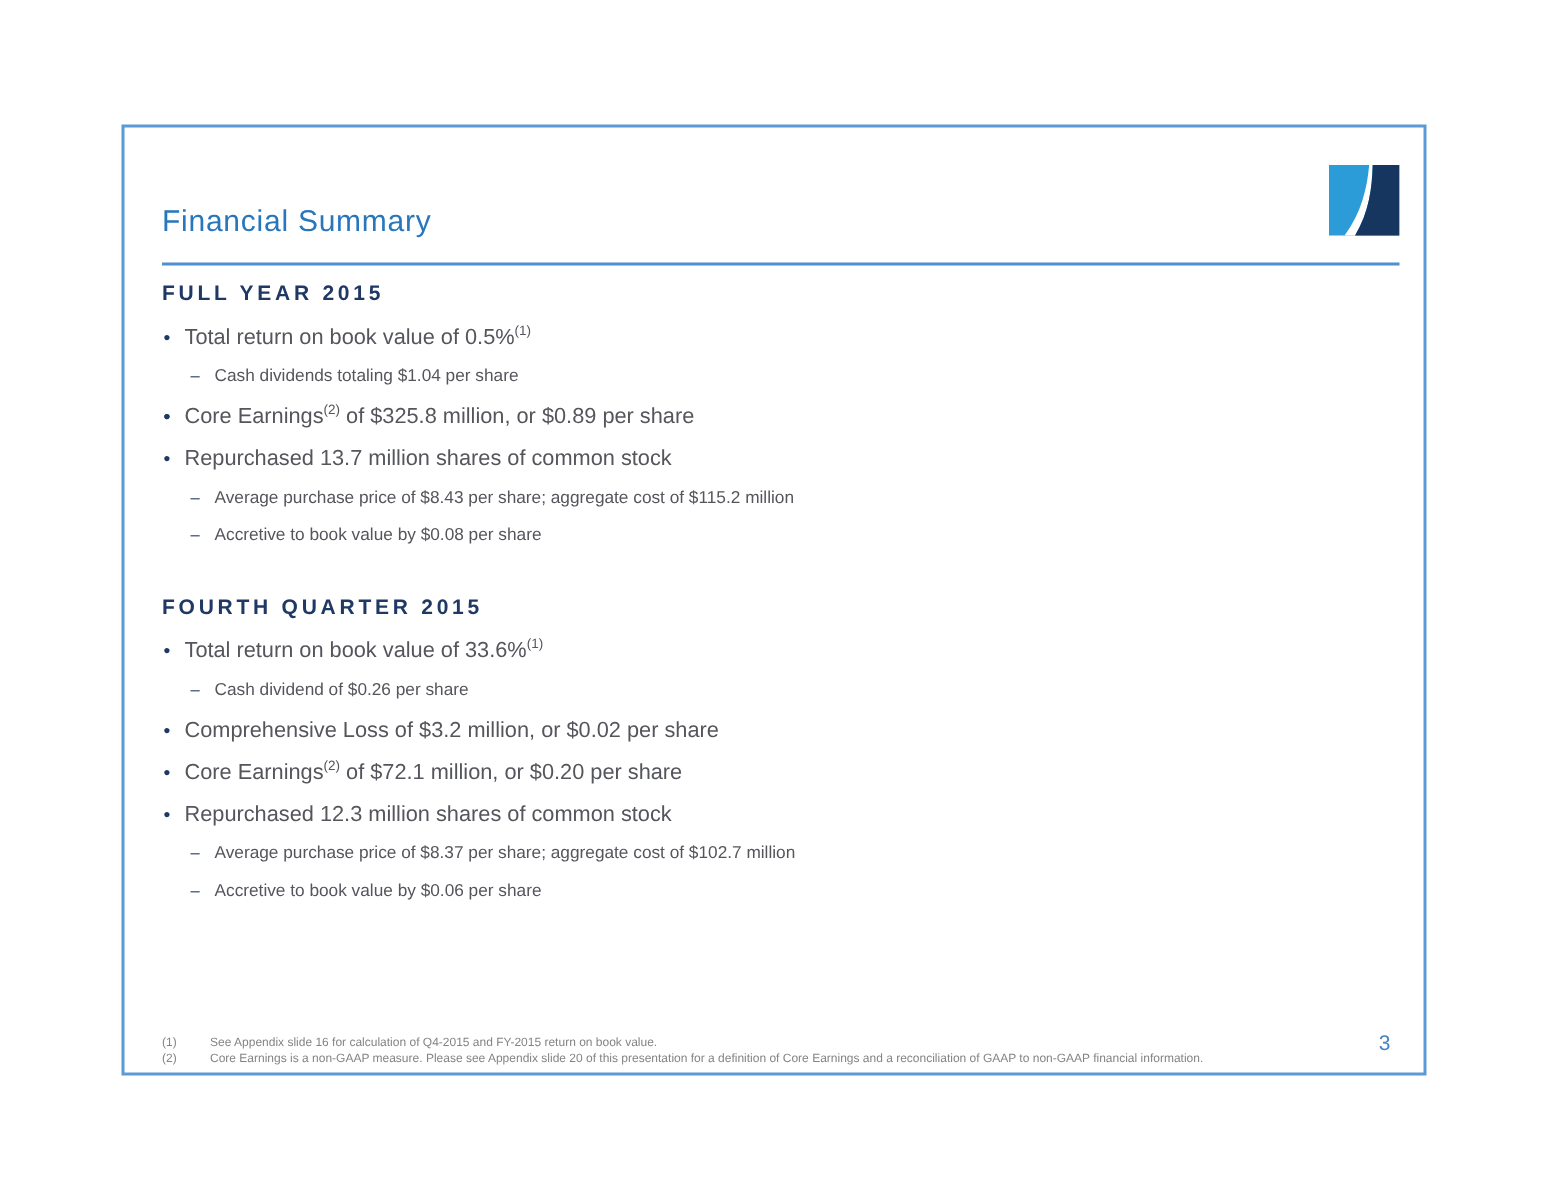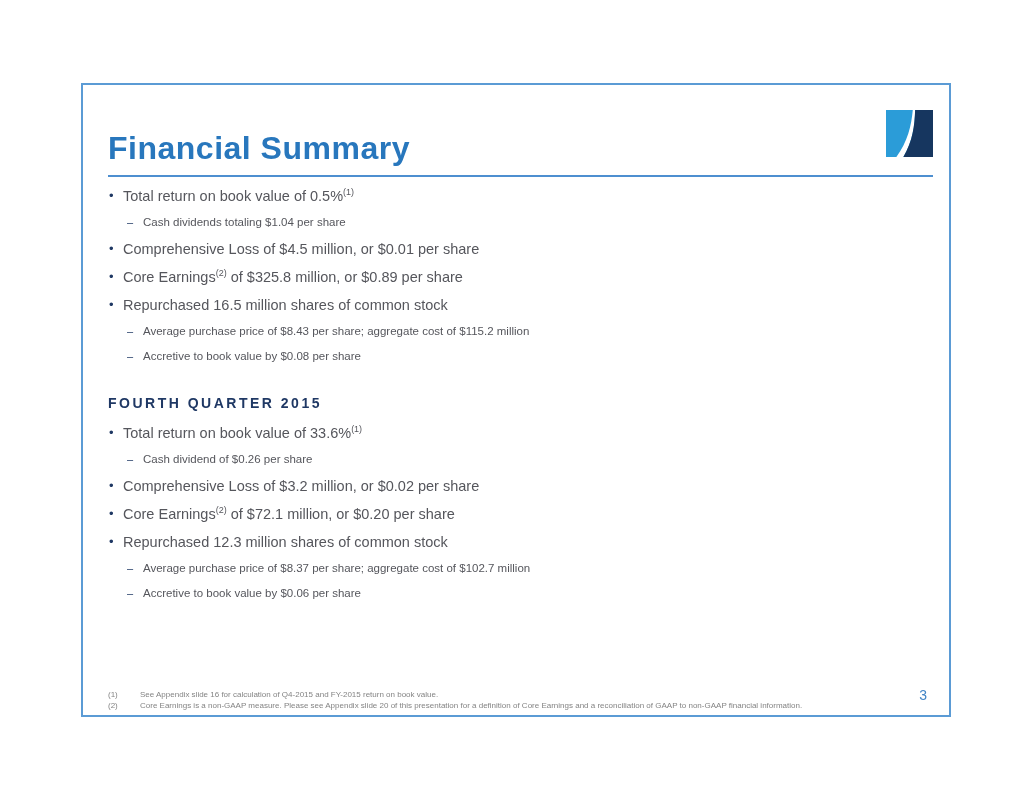--- a/index.html
+++ b/index.html
@@ -32,23 +32,23 @@
   .logo {
     position: absolute;
     top: 24px;
     right: 16px;
     width: 47px;
     height: 49px;
   }
   .logo svg { display: block; width: 100%; height: 100%; }
   h1.title {
     margin: 46px 0 0 0;
-    font-size: 32px;
+    font-size: 20px;
     line-height: 34px;
-    font-weight: 700;
+    font-weight: 400;
     letter-spacing: 0.5px;
     color: #2877BD;
   }
   .rule {
     margin-top: 10px;
     border-top: 2px solid #4E8FD0;
     height: 0;
   }
   .sections { margin-top: 10px; }
   .section + .section { margin-top: 32px; }
@@ -122,25 +122,26 @@
         <path d="M57,0 L62,0 C61,33 57,66 37,100 L22,100 C46,68 54,33 57,0 Z" fill="#ffffff"></path>
         <path d="M62,0 L100,0 L100,100 L37,100 C57,66 61,33 62,0 Z" fill="#16365F"></path>
       </svg>
     </div>
 
     <h1 class="title">Financial Summary</h1>
     <div class="rule"></div>
 
     <div class="sections" id="sections">
         <div class="section">
+          <h2 class="section-heading">FULL YEAR 2015</h2>
           <div class="item-l1"><span class="marker m1">•</span><span class="txt"><span>Total return on book value of 0.5%</span><sup>(1)</sup></span></div>
           <div class="item-l2"><span class="marker m2">–</span><span class="txt"><span>Cash dividends totaling $1.04 per share</span></span></div>
-          <div class="item-l1"><span class="marker m1">•</span><span class="txt"><span>Comprehensive Loss of $4.5 million, or $0.01 per share</span></span></div>
+          <div class="item-l1"><span class="marker m1">•</span></div>
           <div class="item-l1"><span class="marker m1">•</span><span class="txt"><span>Core Earnings</span><sup>(2)</sup><span> of $325.8 million, or $0.89 per share</span></span></div>
-          <div class="item-l1"><span class="marker m1">•</span><span class="txt"><span>Repurchased 16.5 million shares of common stock</span></span></div>
+          <div class="item-l1"><span class="marker m1">•</span><span class="txt"><span>Repurchased 13.7 million shares of common stock</span></span></div>
           <div class="item-l2"><span class="marker m2">–</span><span class="txt"><span>Average purchase price of $8.43 per share; aggregate cost of $115.2 million</span></span></div>
           <div class="item-l2"><span class="marker m2">–</span><span class="txt"><span>Accretive to book value by $0.08 per share</span></span></div>
         </div>
         <div class="section">
           <h2 class="section-heading">FOURTH QUARTER 2015</h2>
           <div class="item-l1"><span class="marker m1">•</span><span class="txt"><span>Total return on book value of 33.6%</span><sup>(1)</sup></span></div>
           <div class="item-l2"><span class="marker m2">–</span><span class="txt"><span>Cash dividend of $0.26 per share</span></span></div>
           <div class="item-l1"><span class="marker m1">•</span><span class="txt"><span>Comprehensive Loss of $3.2 million, or $0.02 per share</span></span></div>
           <div class="item-l1"><span class="marker m1">•</span><span class="txt"><span>Core Earnings</span><sup>(2)</sup><span> of $72.1 million, or $0.20 per share</span></span></div>
           <div class="item-l1"><span class="marker m1">•</span><span class="txt"><span>Repurchased 12.3 million shares of common stock</span></span></div>

